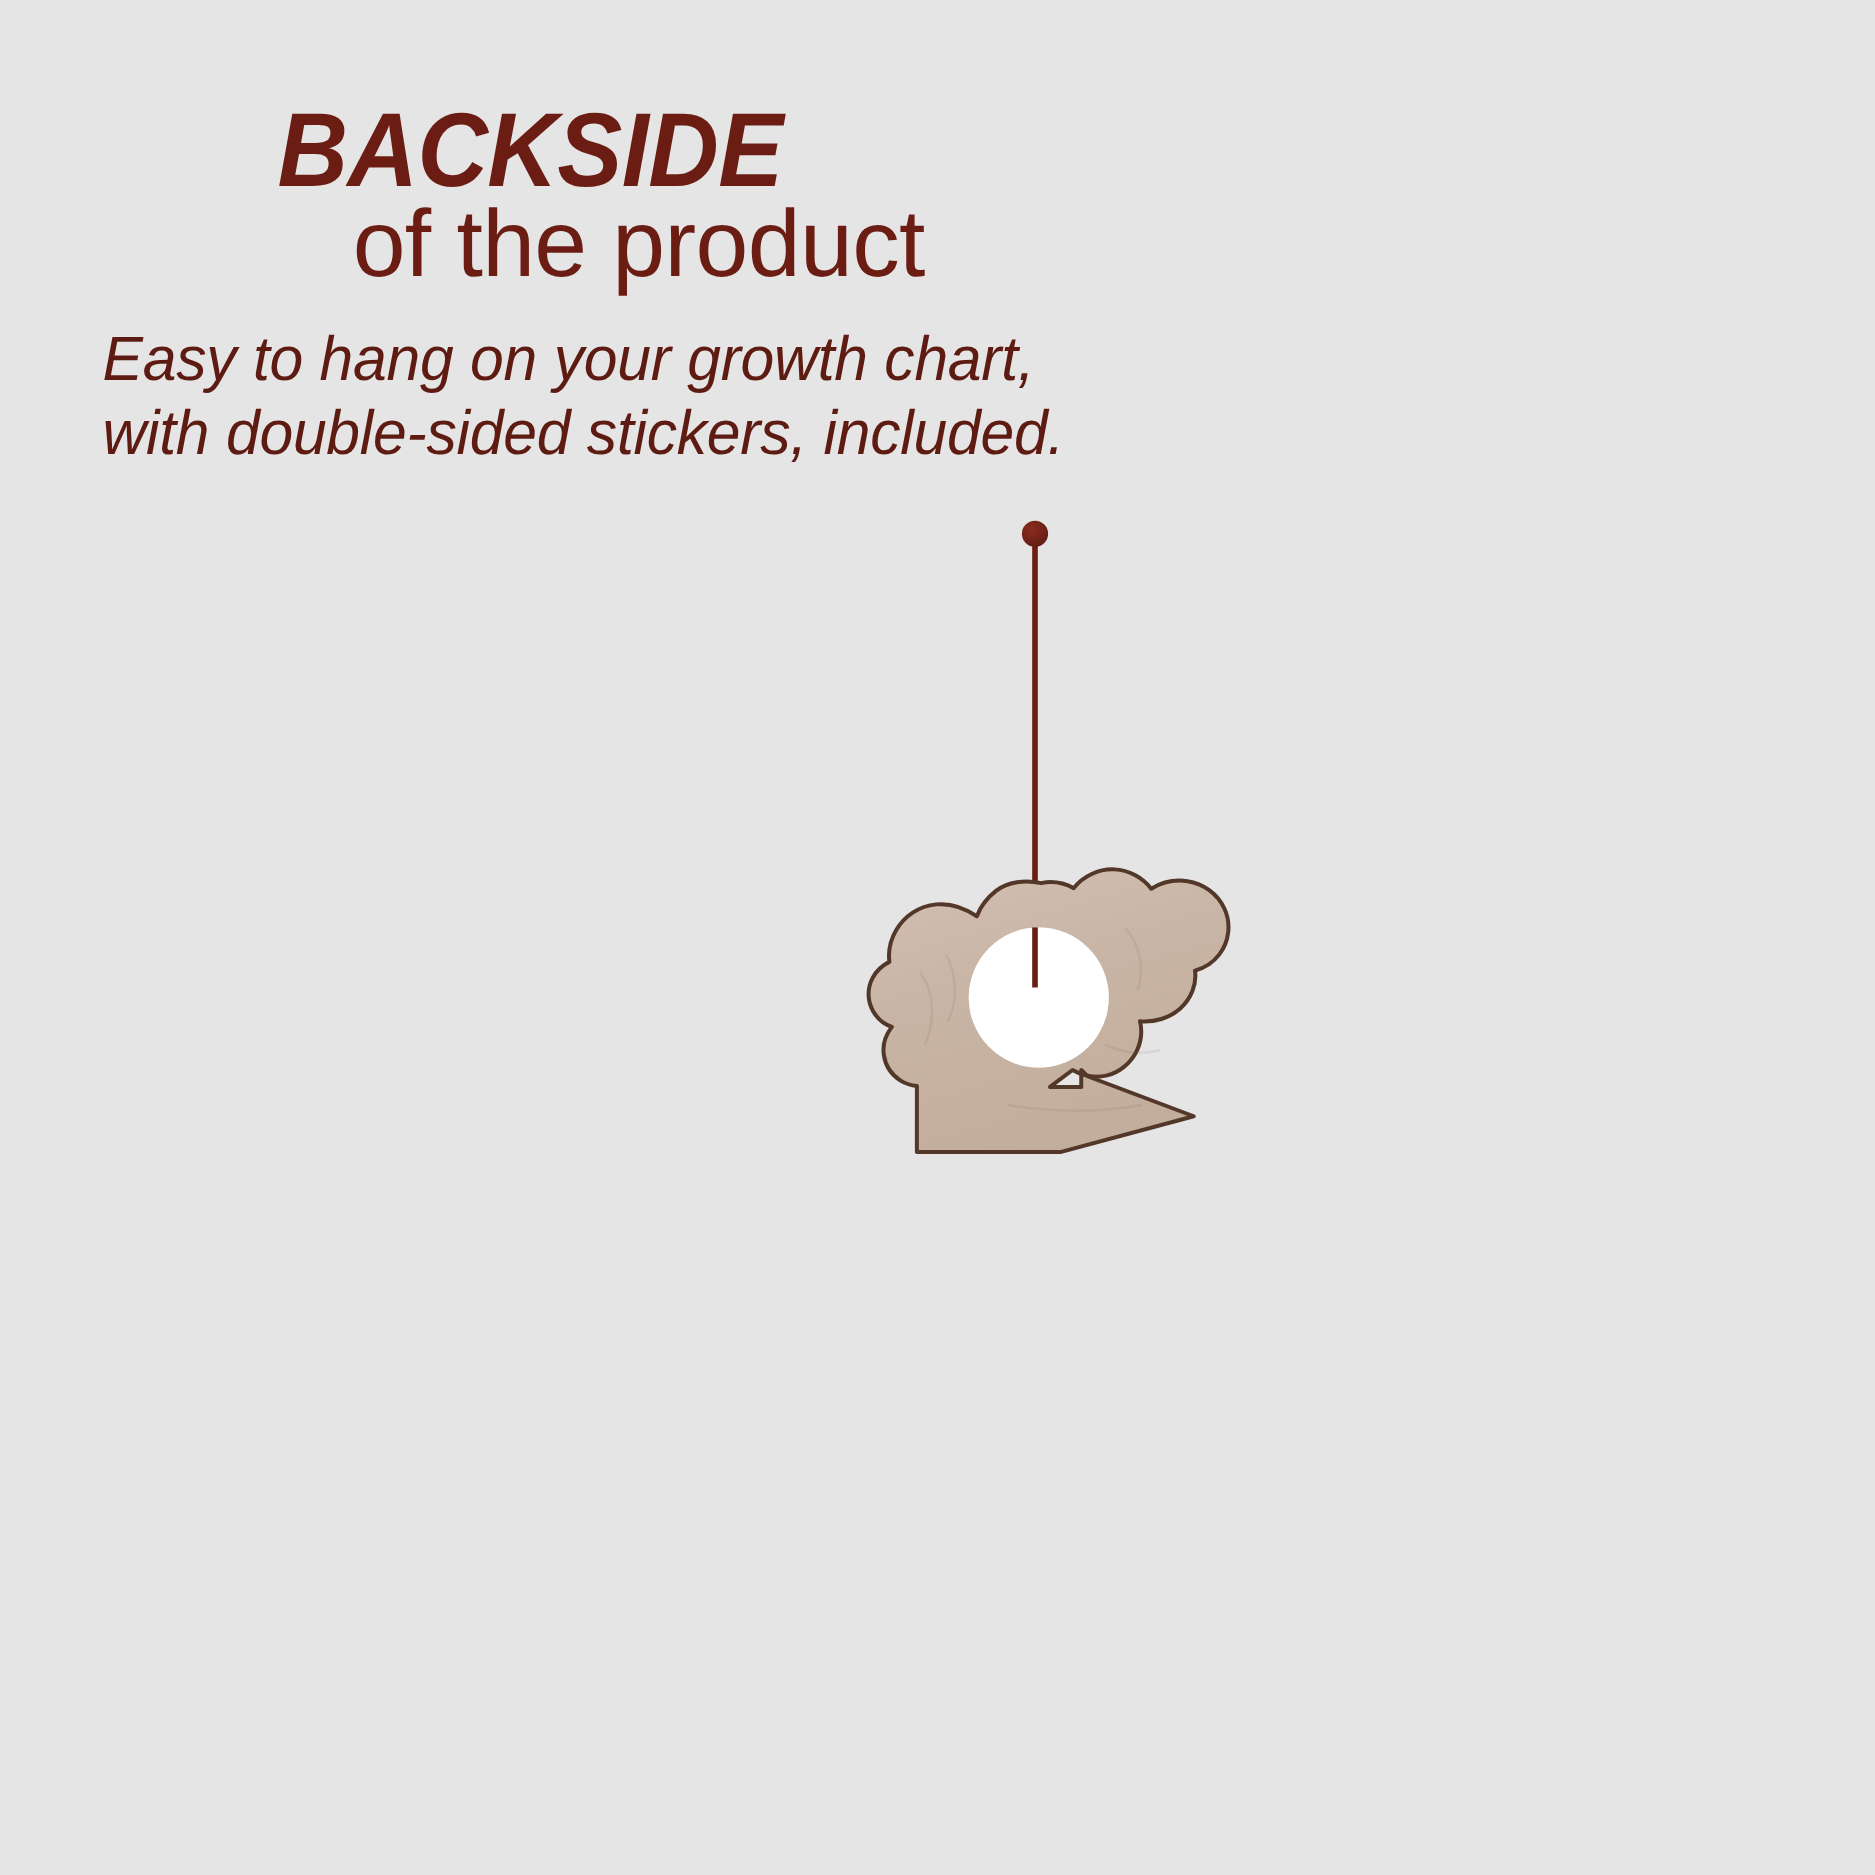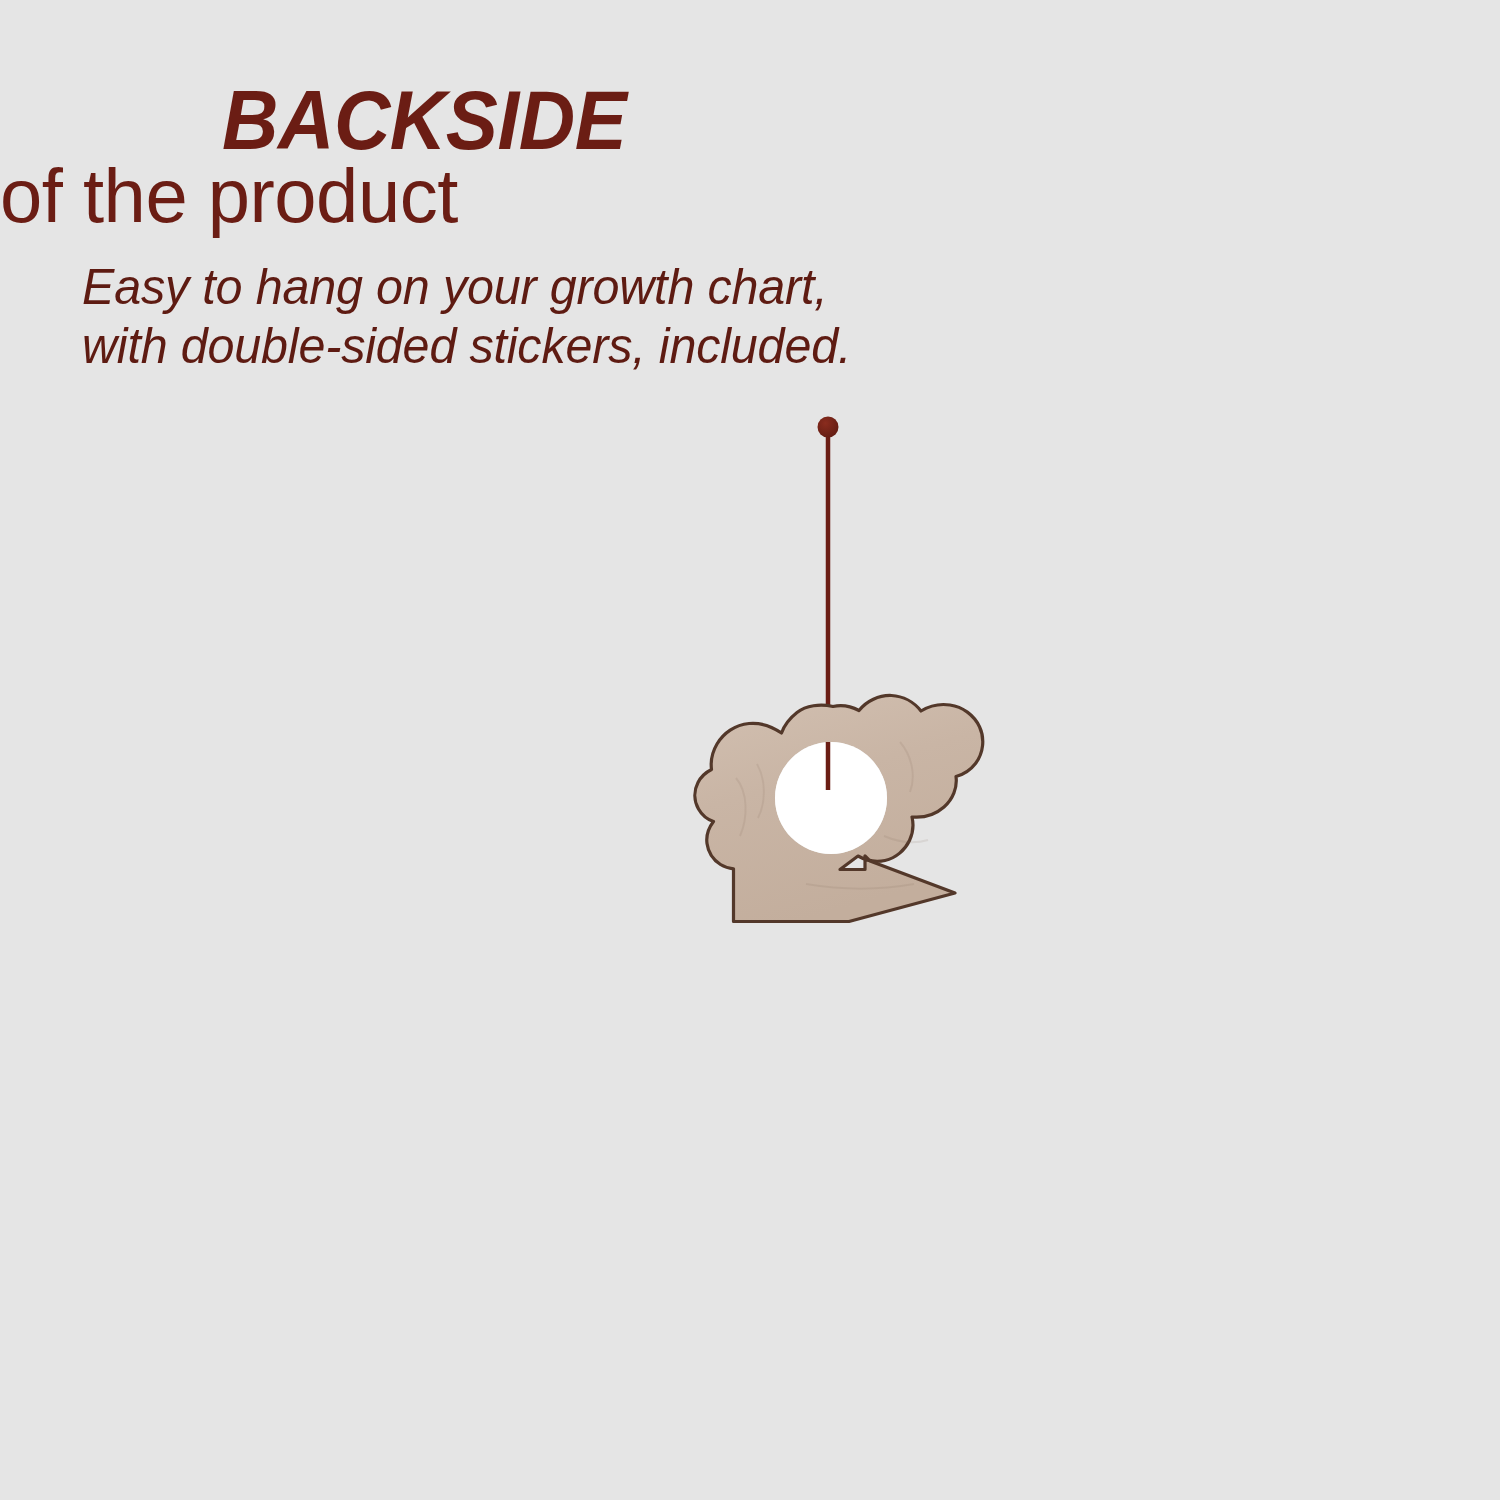--- a/index.html
+++ b/index.html
@@ -44,21 +44,21 @@
     transform: scaleX(0.93);
     transform-origin: left top;
   }
 
   .title-sub {
     position: absolute;
     left: 0;
     top: 158px;
     width: 1022px;
     margin: 0;
-    text-align: left;
+    text-align: center;
     font-family: "Liberation Sans Narrow", "Liberation Sans", sans-serif;
     font-size: 76px;
     line-height: 1.0;
     font-weight: normal;
     font-style: normal;
     font-stretch: condensed;
     letter-spacing: -0.5px;
     color: #6b1d14;
     white-space: nowrap;
   }

